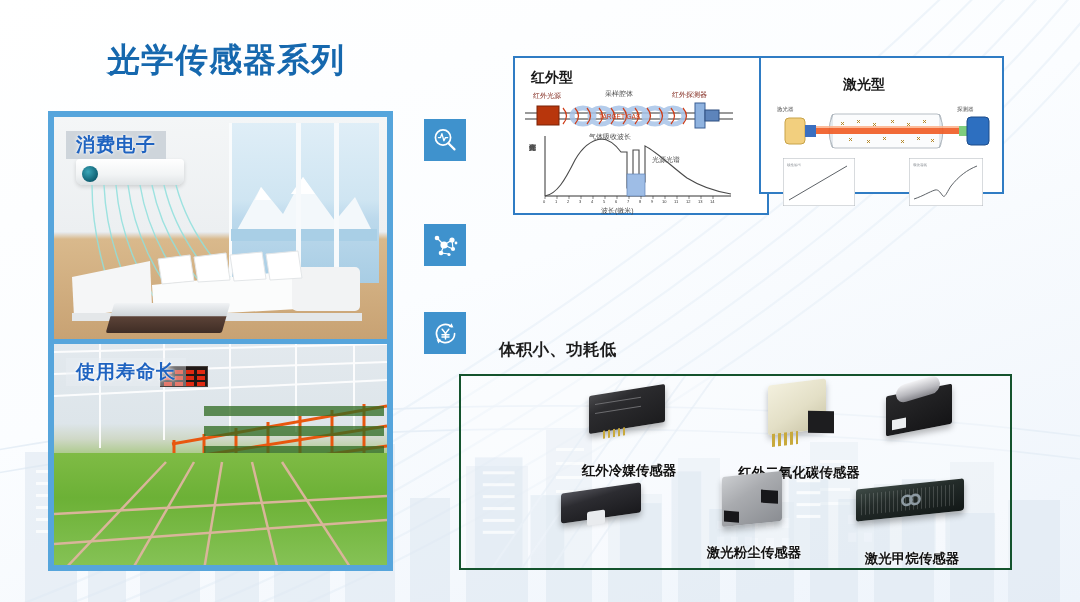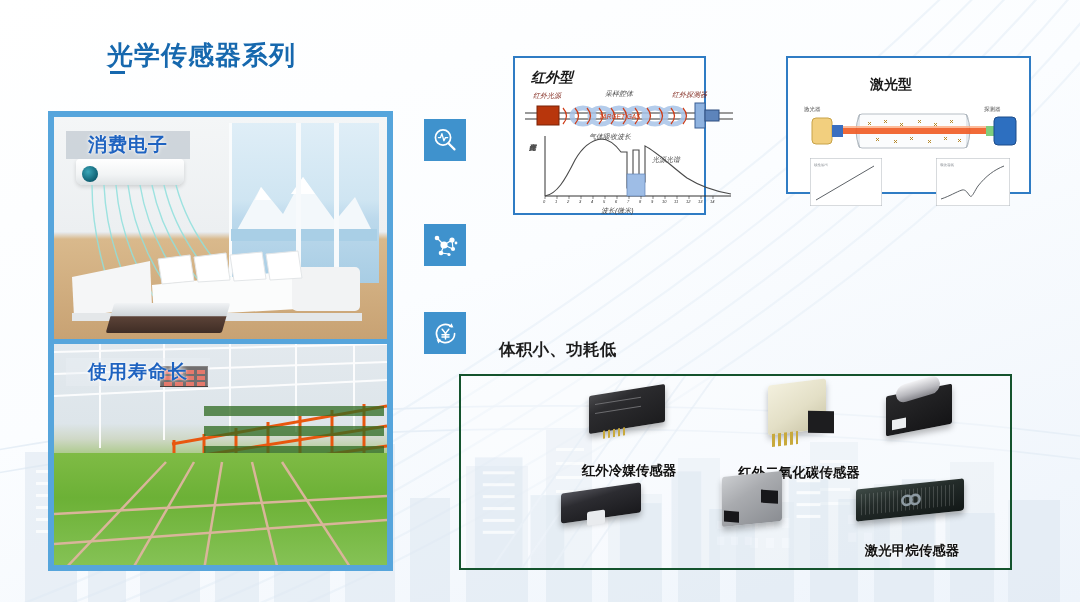--- a/index.html
+++ b/index.html
@@ -18,21 +18,21 @@
   
   .bg-swoosh { position: absolute; inset: 0; pointer-events: none; z-index: 0; }
   .bg-city   { position: absolute; left: 0; bottom: 0; width: 1080px; height: 300px;
                z-index: 0; pointer-events: none; opacity: .55; }
   .bg-tint   { position:absolute; inset:0; z-index:0; pointer-events:none;
                background: linear-gradient(160deg, #ffffff 0%, #fbfdff 45%, #eef4fb 100%); }
 
   
   .title {
     position: absolute; left: 107px; top: 38px; z-index: 6;
-    font-size: 26px; font-weight: bold; color: #1668ae;
+    font-size: 33px; font-weight: bold; color: #1668ae;
     letter-spacing: 1px; white-space: nowrap;
   }
   .title-underline {
     position: absolute; left: 110px; top: 71px; z-index: 6;
     width: 15px; height: 3px; background: #1668ae;
   }
 
   
   .logo { position: absolute; right: 18px; top: 8px; z-index: 8;
           display: flex; align-items: center; gap: 7px; }
@@ -45,21 +45,21 @@
   .photo-panel {
     position: absolute; left: 48px; top: 111px; width: 345px; height: 460px;
     border: 6px solid #56a5dc; background: #ffffff; z-index: 4;
   }
   .photo { position: relative; width: 100%; overflow: hidden; }
   .photo.top    { height: 222px; }
   .photo.bottom { height: 226px; border-top: 5px solid #56a5dc; }
 
   .ph-tag {
     position: absolute; z-index: 3; font-weight: bold; color: #1f63c0;
-    font-size: 19px; letter-spacing: 1px; padding: 1px 22px;
+    font-size: 19px; letter-spacing: 1px; padding: 1px 10px;
     text-shadow: 0 0 2px #fff, 0 0 4px #fff;
   }
   .ph-tag.t1 { left: 12px; top: 14px; background: rgba(196,204,212,.78); }
   .ph-tag.t2 { left: 12px; top: 14px; background: rgba(236,240,244,.4); }
 
   
   .ce-room { position:absolute; inset:0;
     background:
       linear-gradient(180deg,#f4f6f7 0%,#eceff1 52%,#e7eaec 52%,#d9b98c 55%,#c8a273 100%); }
   .ce-window { position:absolute; right:8px; top:6px; width:150px; height:160px;
@@ -93,22 +93,22 @@
     display: flex; align-items: center; justify-content: center;
   }
   .icon-sq.i1 { left: 424px; top: 119px; }
   .icon-sq.i2 { left: 424px; top: 224px; }
   .icon-sq.i3 { left: 424px; top: 312px; }
 
   
   .diagram {
     position: absolute; background: #ffffff; border: 2px solid #2f7cc4; z-index: 5;
   }
-  .diagram.ir  { left: 513px; top: 56px; width: 193px; height: 159px; font-style: italic; }
-  .diagram.las { left: 786px; top: 56px; width: 245px; height: 138px; }
+  .diagram.ir  { left: 513px; top: 56px; width: 256px; height: 159px; }
+  .diagram.las { left: 759px; top: 56px; width: 245px; height: 138px; }
   .dg-title { position: absolute; font-weight: bold; color: #1a1a1a; }
   .diagram.ir  .dg-title { left: 16px; top: 11px; font-size: 14px; }
   .diagram.las .dg-title { left: 82px; top: 18px; font-size: 14px; }
   .dg-lbl { position: absolute; font-size: 7px; color: #7a1c10; white-space: nowrap; }
   .dg-lbl.grey { color: #4b4b4b; }
   .dg-lbl.tiny { font-size: 5.5px; }
   .dg-vert { writing-mode: vertical-rl; }
 
   
   .bullet {
@@ -644,31 +644,32 @@
       </div>
     </div>
 
     <div class="prod-item" style="left:218px; top:98px; width:150px;">
       <div class="prod-img" style="width:64px; height:58px;">
         <div class="s-cube">
           <div class="slot1"></div>
           <div class="slot2"></div>
         </div>
       </div>
+      <div class="prod-cap" style="margin-top:12px;">激光粉尘传感器</div>
     </div>
 
     <div class="prod-item" style="left:368px; top:108px; width:166px;">
       <div class="prod-img" style="width:112px; height:46px;">
         <div class="s-long">
           <div class="grill"></div>
           <svg style="position:absolute; left:44px; top:8px;" width="22" height="16" viewBox="0 0 22 16">
             <g fill="none" stroke="#8d9aa2" stroke-width="2.6">
               <circle cx="7" cy="8" r="4.6"></circle>
                 <circle cx="15" cy="8" r="4.6"></circle>
             </g>
           </svg>
         </div>
       </div>
-      <div class="prod-cap" style="margin-top:12px;">激光甲烷传感器</div>
+      <div class="prod-cap" style="margin-top:20px;">激光甲烷传感器</div>
     </div>
   </div>
 
 </div>
 
 </body></html>

